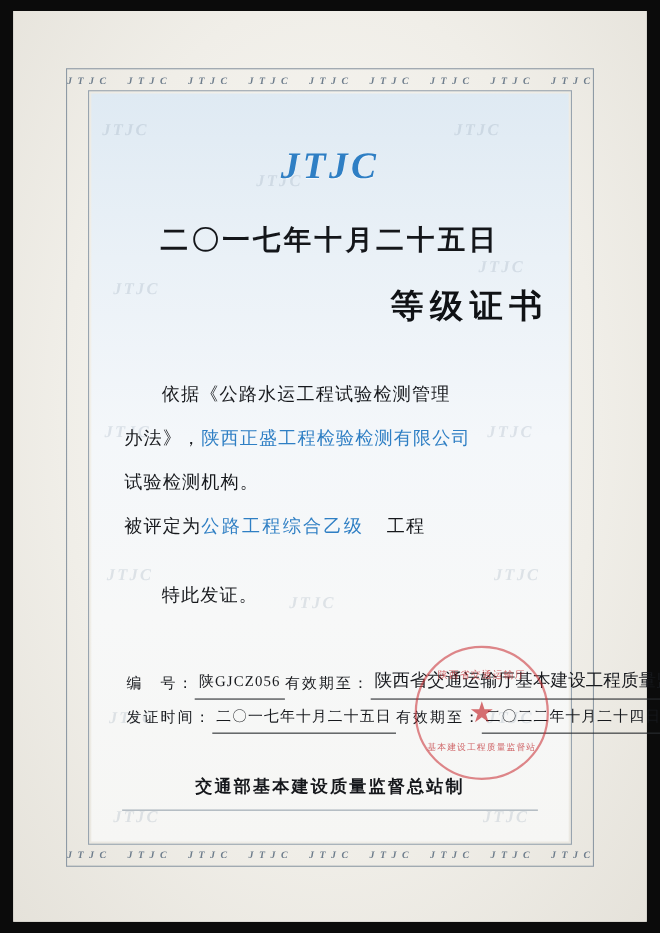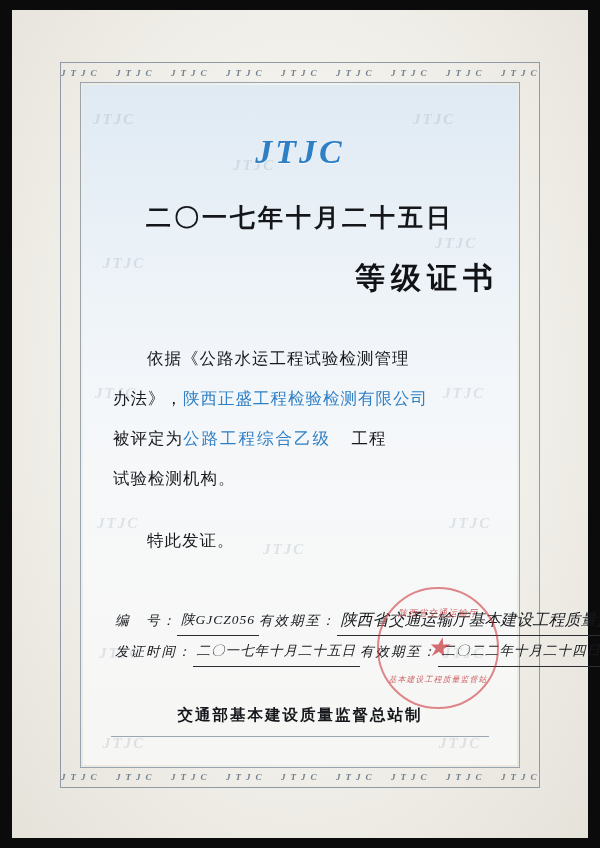--- a/index.html
+++ b/index.html
@@ -153,21 +153,20 @@
   .blue-wide { color: #2f7fc4; letter-spacing: 2px; }
   .p2 { margin-top: 22px; }
 
   
   .fields {
     position: relative;
     margin: 44px 14px 0 14px;
     font-size: 13.5px;
     color: #17191d;
     line-height: 30px;
-    font-style: italic;
   }
   .field-row { display: flex; align-items: flex-end; }
   .f-label { white-space: nowrap; letter-spacing: 2px; }
   .f-val {
     flex: 0 0 auto;
     white-space: nowrap;
     letter-spacing: 1px;
   }
   .f-val.underline {
     border-bottom: 1px solid #2a2d31;
@@ -271,24 +270,24 @@
         <div class="title2">等级证书</div>
 
         <div class="body-block">
           <div>
             <span class="indent"></span><span>依据《公路水运工程试验检测管理</span>
           </div>
           <div>
             <span>办法》，</span><span class="blue">陕西正盛工程检验检测有限公司</span>
           </div>
           <div>
+            <span>试验检测机构。</span>
+          </div>
+          <div>
             <span>被评定为</span><span class="blue-wide">公路工程综合乙级</span>&nbsp;&nbsp;&nbsp;&nbsp;<span>工程</span>
-          </div>
-          <div>
-            <span>试验检测机构。</span>
           </div>
           <div class="p2">
             <span class="indent"></span><span>特此发证。</span>
           </div>
         </div>
 
         <div class="fields">
           <div class="field-row">
             <span class="indent"></span>
             <span class="f-label">编　号：</span>

